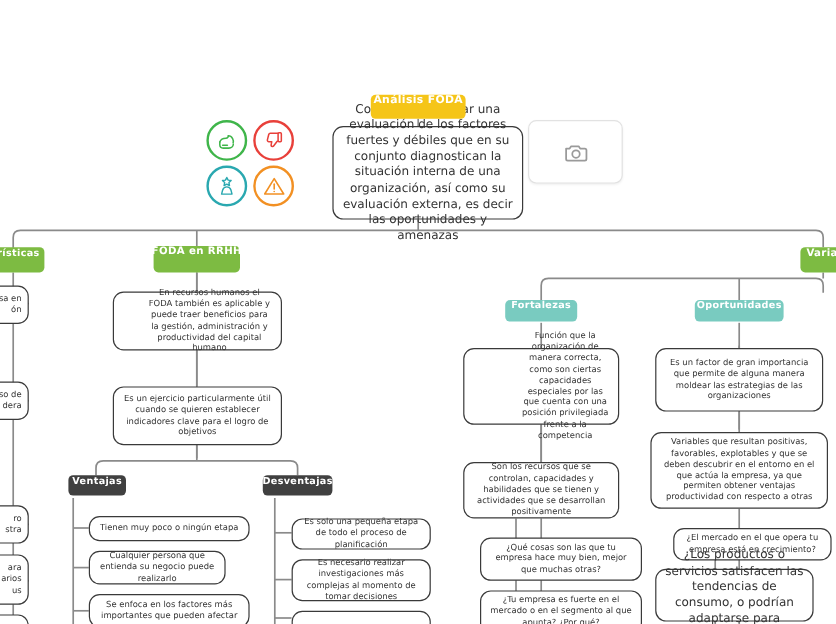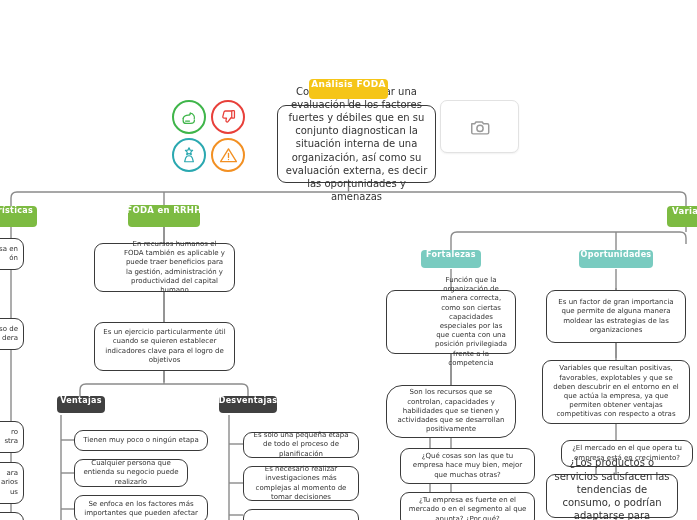--- a/index.html
+++ b/index.html
@@ -260,42 +260,42 @@
   </div>
 
   <div class="pill teal" style="left:421px;top:250px;width:60px;height:18px;font-size:8px;">
     <span>Fortalezas</span>
   </div>
 
   <div class="note" style="left:386px;top:290px;width:130px;height:64px;font-size:7px;padding-left:47px;">
     <span>Función que la organización de manera correcta, como son ciertas capacidades especiales por las que cuenta con una posición privilegiada frente a la competencia</span>
   </div>
 
-  <div class="note" style="left:386px;top:385px;width:130px;height:53px;font-size:7px;border-radius:16px;">
+  <div class="note" style="left:386px;top:385px;width:130px;height:47px;font-size:7px;">
     <span>Son los recursos que se controlan, capacidades y habilidades que se tienen y actividades que se desarrollan positivamente</span>
   </div>
 
   <div class="note" style="left:400px;top:448px;width:135px;height:36px;font-size:7px;">
     <span>¿Qué cosas son las que tu empresa hace muy bien, mejor que muchas otras?</span>
   </div>
 
   <div class="note" style="left:400px;top:492px;width:135px;height:36px;font-size:7px;">
     <span>¿Tu empresa es fuerte en el mercado o en el segmento al que apunta? ¿Por qué?</span>
   </div>
 
   <div class="pill teal" style="left:579px;top:250px;width:74px;height:18px;font-size:8px;">
     <span>Oportunidades</span>
   </div>
 
   <div class="note" style="left:546px;top:290px;width:140px;height:53px;font-size:7px;">
     <span>Es un factor de gran importancia que permite de alguna manera moldear las estrategias de las organizaciones</span>
   </div>
 
   <div class="note" style="left:542px;top:360px;width:148px;height:64px;font-size:7px;">
-    <span>Variables que resultan positivas, favorables, explotables y que se deben descubrir en el entorno en el que actúa la empresa, ya que permiten obtener ventajas competitivas con respecto a otras</span>
+    <span>Variables que resultan positivas, favorables, explotables y que se deben descubrir en el entorno en el que actúa la empresa, ya que permiten obtener ventajas productividad con respecto a otras</span>
   </div>
 
   <div class="note" style="left:561px;top:440px;width:132px;height:27px;font-size:7px;">
     <span>¿El mercado en el que opera tu empresa está en crecimiento?</span>
   </div>
 
   <div class="note" style="left:546px;top:474px;width:132px;height:44px;font-size:10px;">
     <span>¿Los productos o servicios satisfacen las tendencias de consumo, o podrían adaptarse para hacerlo?</span>
   </div>
 

